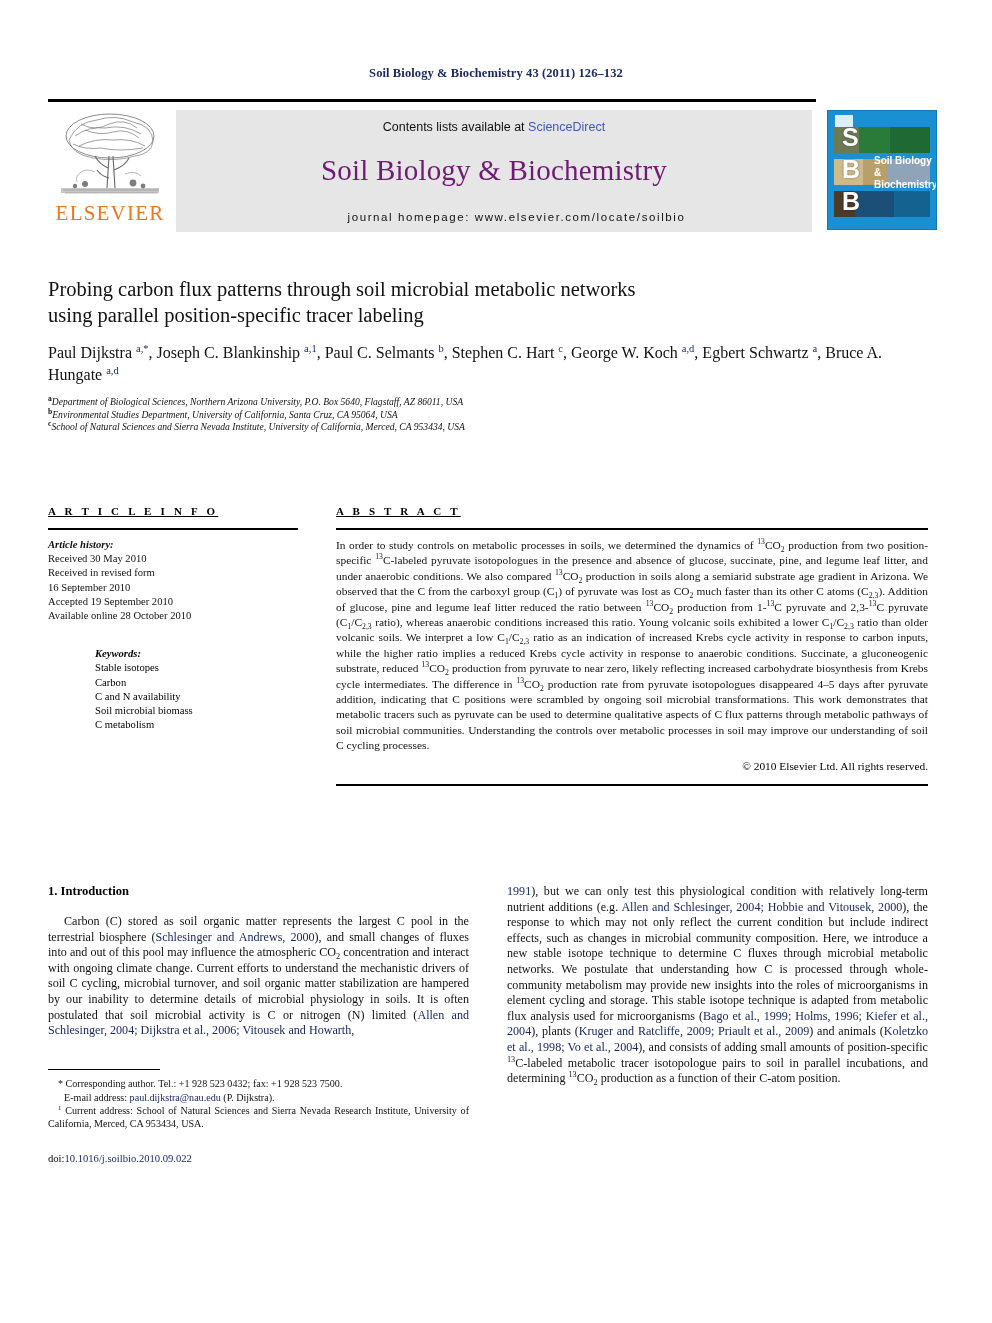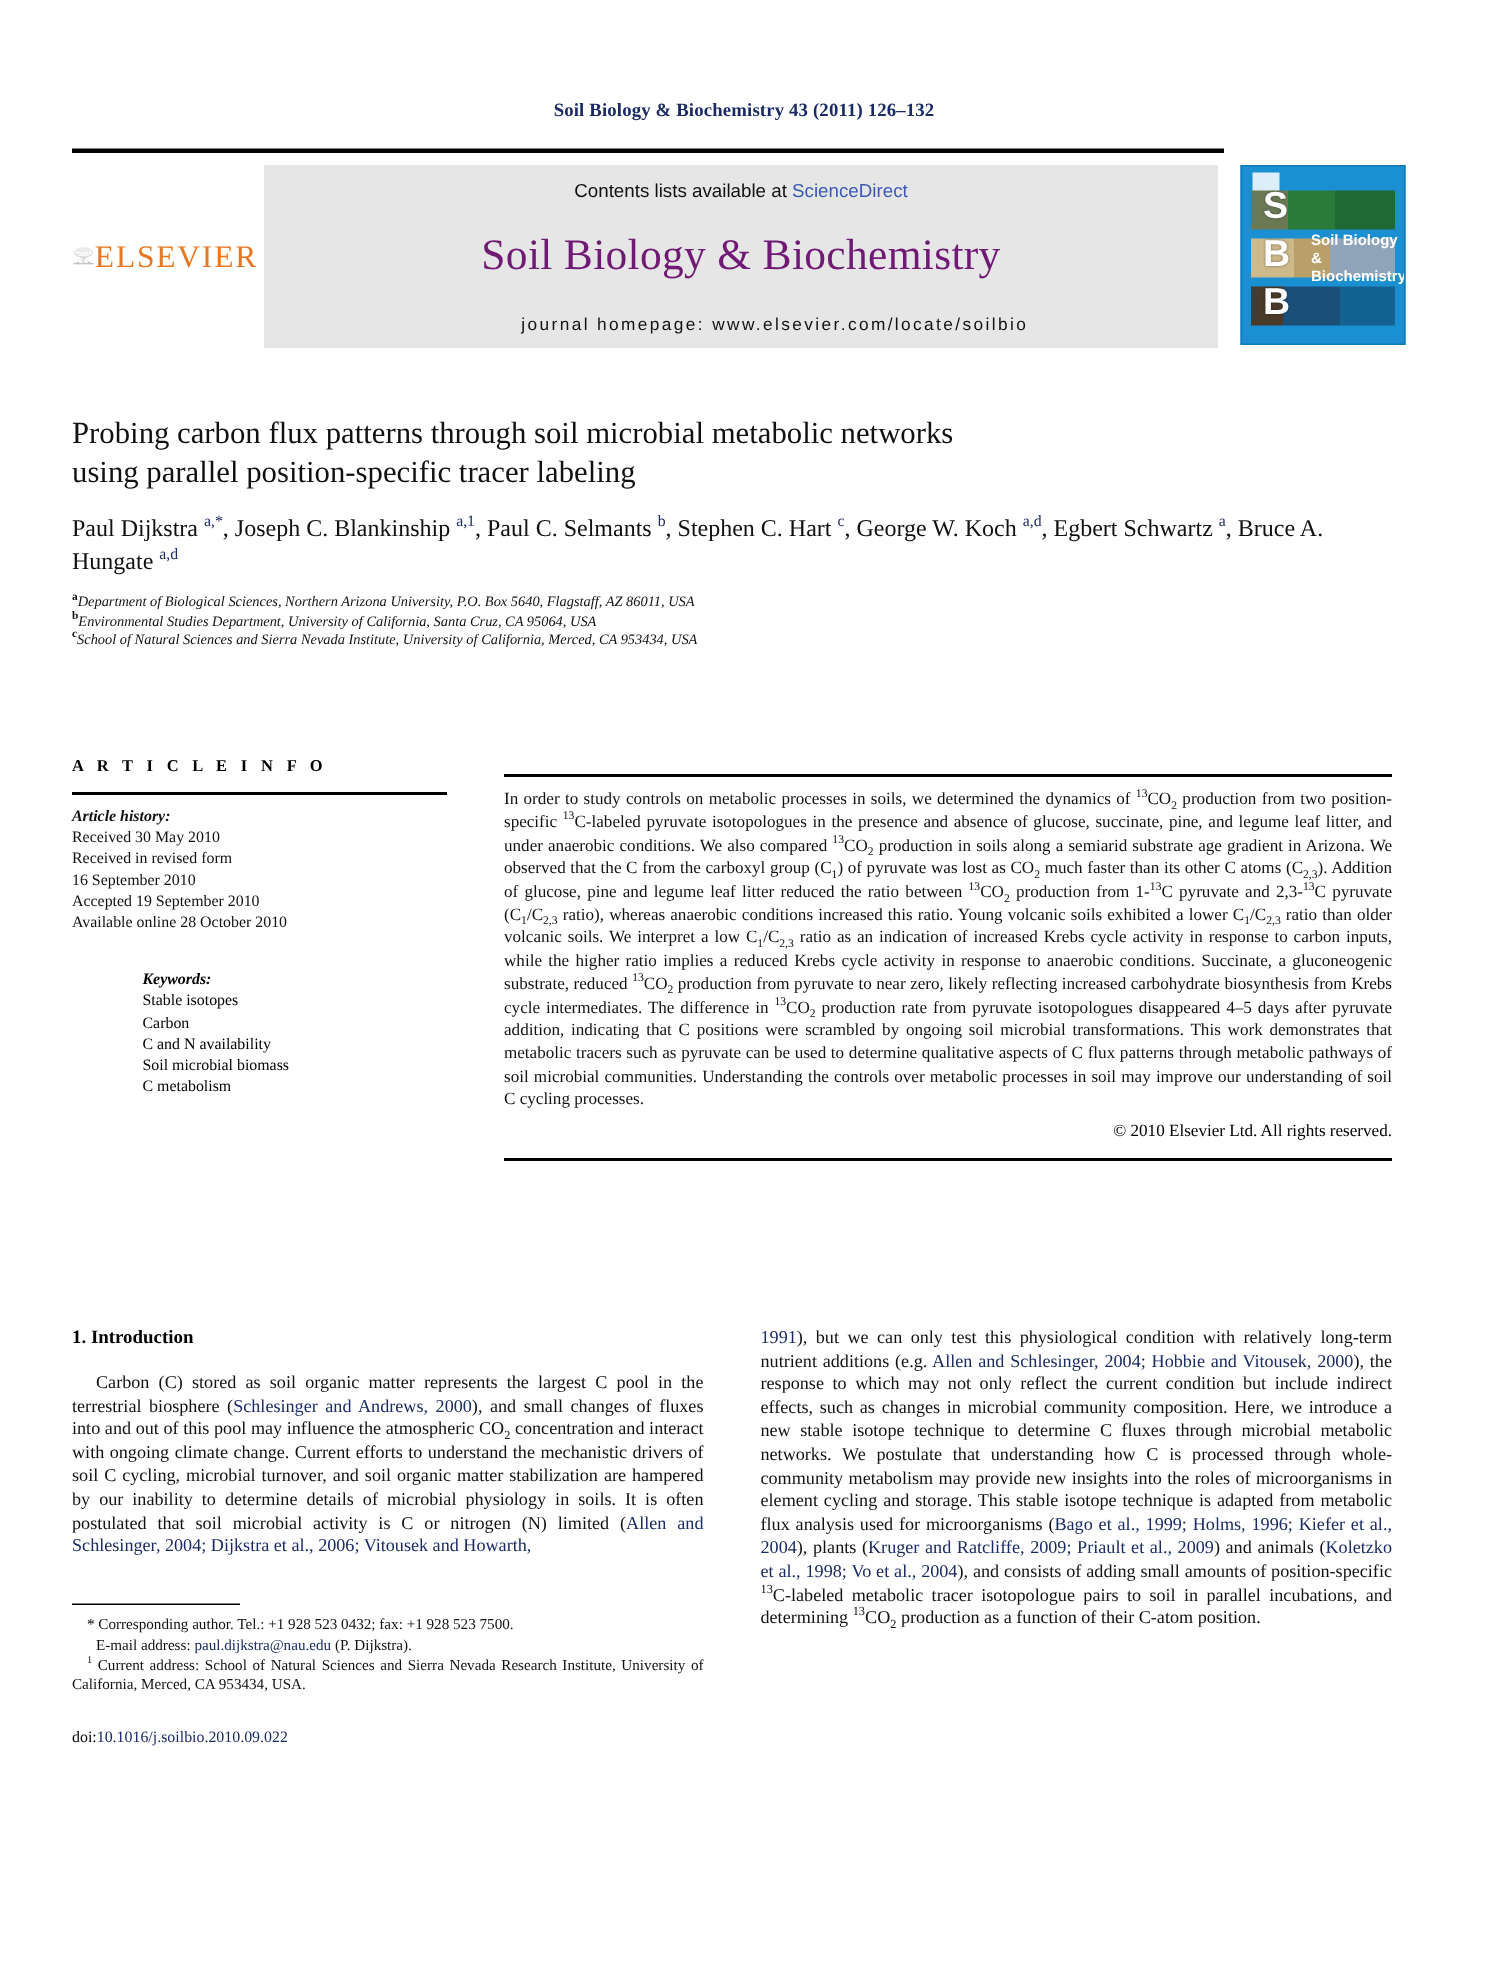--- a/index.html
+++ b/index.html
@@ -17,21 +17,21 @@
   .runhead{
     position:absolute;left:0;top:66px;width:992px;text-align:center;
     font-family:"Liberation Serif", serif;
     font-weight:bold;font-size:12.5px;color:#1a2a63;letter-spacing:.1px;
   }
 
   
   .masthead{position:absolute;left:48px;top:99px;width:896px;}
   .mast-rule{height:3px;background:#000;width:768px;}
   .mast-body{display:flex;align-items:stretch;margin-top:8px;height:122px;}
-  .elsevier-cell{width:124px;flex:0 0 124px;display:flex;
+  .elsevier-cell{width:124px;flex:0 0 124px;display:flex;flex-direction:column;
      align-items:center;justify-content:flex-start;}
   .tree{width:110px;height:92px;}
   .elsevier-word{
     font-family:"Liberation Serif", serif;
     font-size:21px;color:#e87722;letter-spacing:1.2px;line-height:1;
     margin-top:1px;
   }
   .journal-cell{
     flex:1 1 auto;background:#e6e6e6;margin-left:4px;margin-right:8px;
     display:flex;flex-direction:column;align-items:center;justify-content:flex-start;
@@ -67,21 +67,21 @@
   .affils{margin-top:10px;font-size:9.6px;line-height:12.6px;font-style:italic;color:#111;}
   .affils div sup{font-style:normal;font-weight:bold;font-size:7.6px;}
 
   
   .infoarea{position:absolute;left:48px;top:505px;width:880px;}
   .cols{display:flex;}
   .col-info{width:250px;flex:0 0 250px;}
   .col-abs{flex:1 1 auto;margin-left:38px;}
   .secthead{
     font-family:"Liberation Serif", serif;font-weight:bold;font-size:11px;
-    letter-spacing:3.2px;color:#000;
+    letter-spacing:3.2px;color:#000;text-decoration:underline;
   }
   .hr-thin{height:2px;background:#000;margin-top:11px;}
   .hist{margin-top:8px;font-size:10.6px;line-height:14.2px;color:#111;}
   .hist .lab{font-style:italic;font-weight:bold;}
   .kw{margin-top:24px;margin-left:47px;}
   .kw .lab{font-style:italic;font-weight:bold;font-size:10.6px;}
   .kw div{font-size:10.6px;line-height:14.2px;}
   .abstract{
     margin-top:8px;font-size:11.4px;line-height:15.4px;text-align:justify;color:#111;
   }
@@ -212,20 +212,21 @@
           <div class="lab">Keywords:</div>
           <div>Stable isotopes</div>
           <div>Carbon</div>
           <div>C and N availability</div>
           <div>Soil microbial biomass</div>
           <div>C metabolism</div>
         </div>
       </div>
 
       <div class="col-abs">
+        <div class="secthead">A B S T R A C T</div>
         <div class="hr-thin"></div>
         <div class="abstract">In order to study controls on metabolic processes in soils, we determined the dynamics of <sup>13</sup>CO<sub>2</sub> production from two position-specific <sup>13</sup>C-labeled pyruvate isotopologues in the presence and absence of glucose, succinate, pine, and legume leaf litter, and under anaerobic conditions. We also compared <sup>13</sup>CO<sub>2</sub> production in soils along a semiarid substrate age gradient in Arizona. We observed that the C from the carboxyl group (C<sub>1</sub>) of pyruvate was lost as CO<sub>2</sub> much faster than its other C atoms (C<sub>2,3</sub>). Addition of glucose, pine and legume leaf litter reduced the ratio between <sup>13</sup>CO<sub>2</sub> production from 1-<sup>13</sup>C pyruvate and 2,3-<sup>13</sup>C pyruvate (C<sub>1</sub>/C<sub>2,3</sub> ratio), whereas anaerobic conditions increased this ratio. Young volcanic soils exhibited a lower C<sub>1</sub>/C<sub>2,3</sub> ratio than older volcanic soils. We interpret a low C<sub>1</sub>/C<sub>2,3</sub> ratio as an indication of increased Krebs cycle activity in response to carbon inputs, while the higher ratio implies a reduced Krebs cycle activity in response to anaerobic conditions. Succinate, a gluconeogenic substrate, reduced <sup>13</sup>CO<sub>2</sub> production from pyruvate to near zero, likely reflecting increased carbohydrate biosynthesis from Krebs cycle intermediates. The difference in <sup>13</sup>CO<sub>2</sub> production rate from pyruvate isotopologues disappeared 4–5 days after pyruvate addition, indicating that C positions were scrambled by ongoing soil microbial transformations. This work demonstrates that metabolic tracers such as pyruvate can be used to determine qualitative aspects of C flux patterns through metabolic pathways of soil microbial communities. Understanding the controls over metabolic processes in soil may improve our understanding of soil C cycling processes.</div>
         <div class="copyline">© 2010 Elsevier Ltd. All rights reserved.</div>
         <div class="hr-bottom"></div>
       </div>
 
     </div>
   </div>
 
   <div class="bodyarea">

